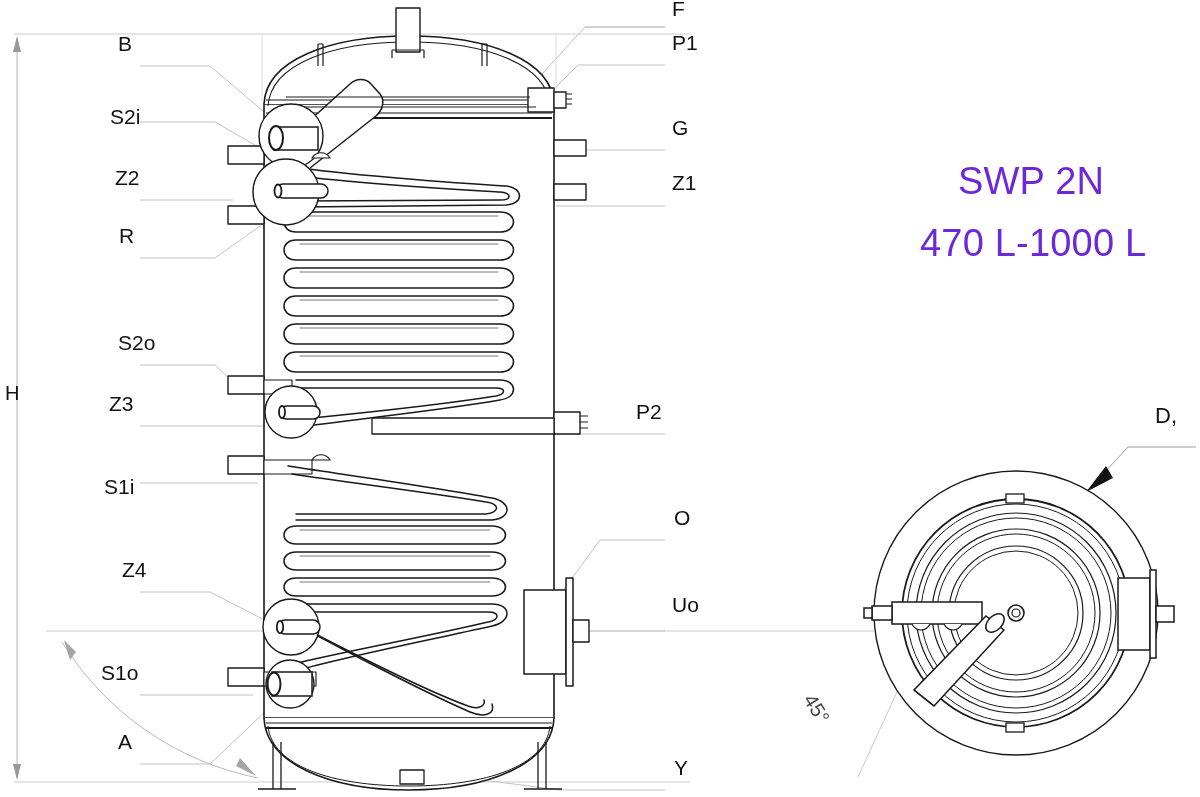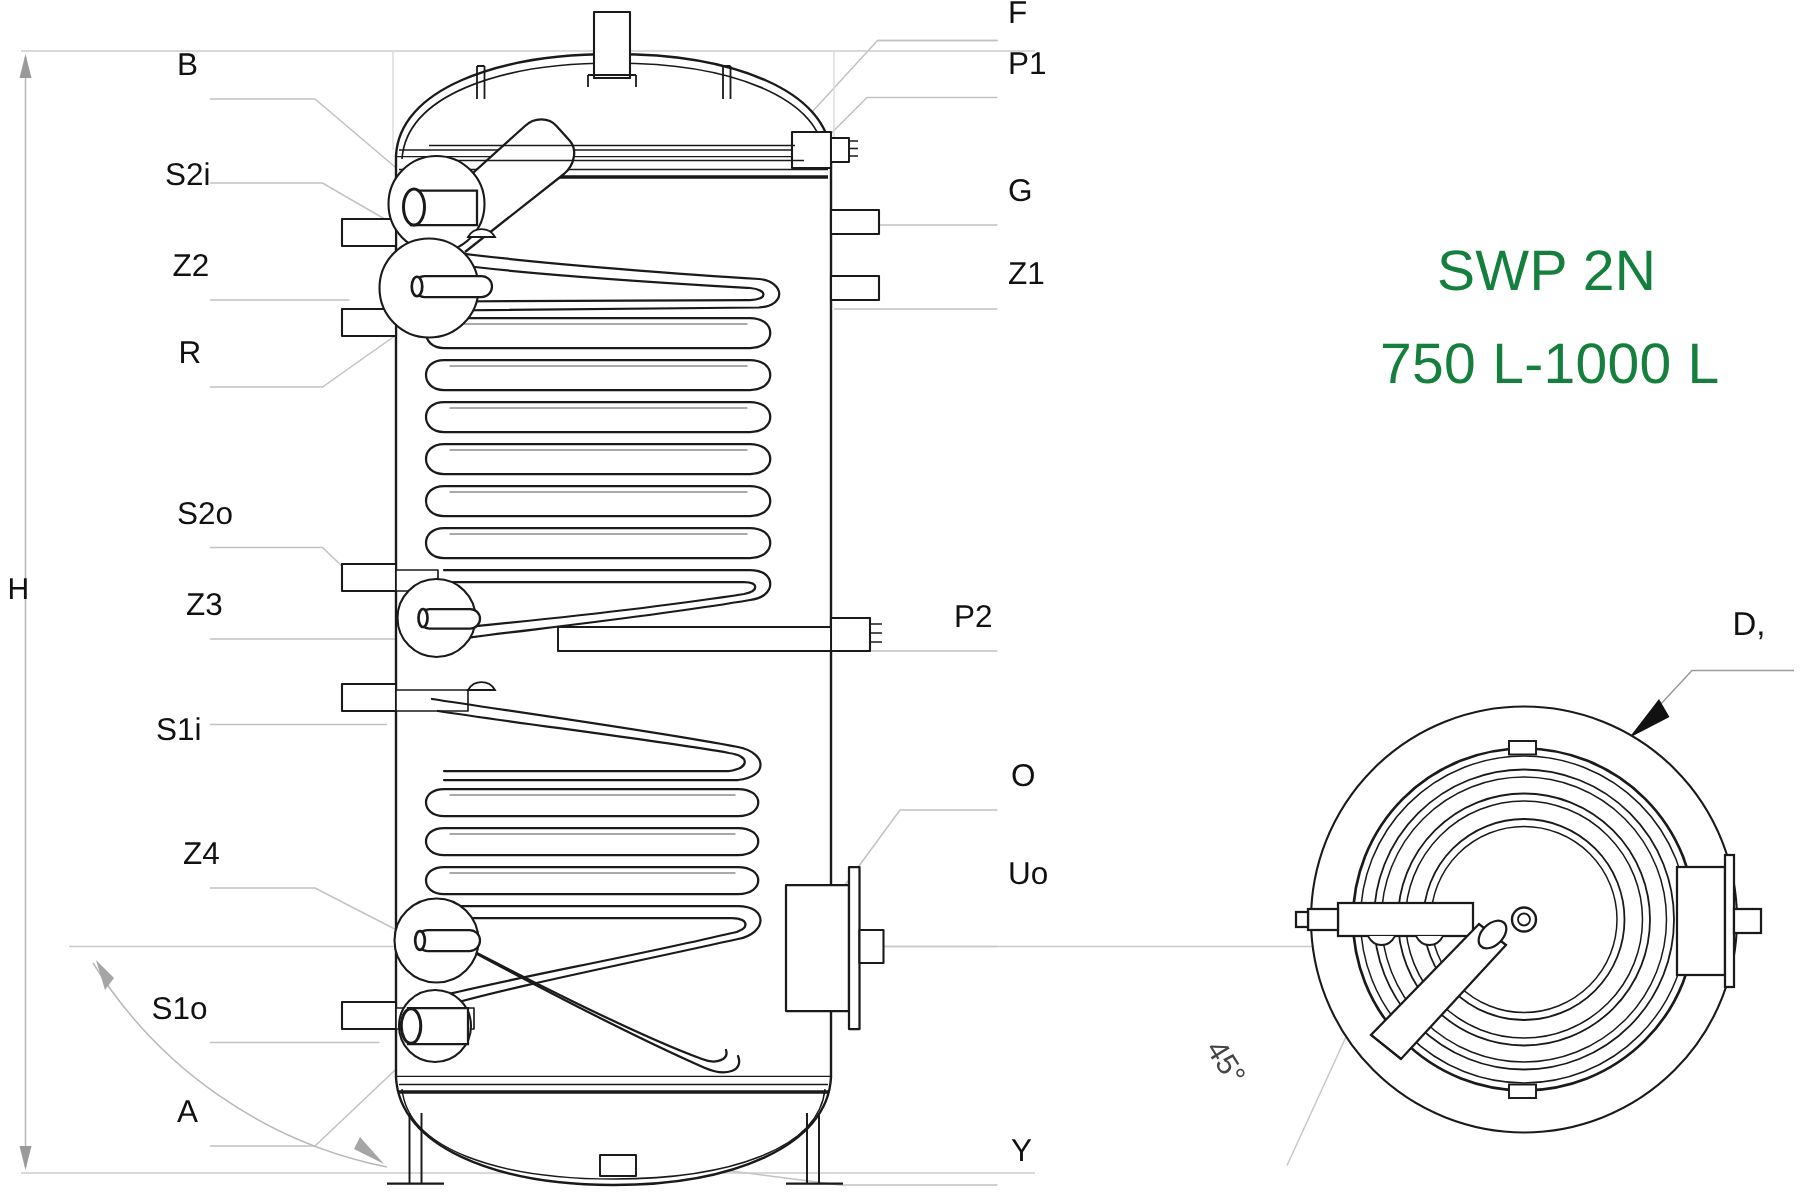--- a/index.html
+++ b/index.html
@@ -2,21 +2,21 @@
 <html><head>
 <meta charset="utf-8">
 <style>
   html,body{margin:0;padding:0;background:#fff;}
   body{width:1200px;height:797px;overflow:hidden;
        font-family:"Liberation Sans",sans-serif;color:#111;}
   #stage{position:relative;width:1200px;height:797px;background:#fff;}
   svg.layer{position:absolute;left:0;top:0;width:1200px;height:797px;overflow:visible;}
   .lbl{position:absolute;font-family:"Liberation Sans",sans-serif;
        font-size:21px;color:#111;white-space:nowrap;line-height:1;}
-  .title{position:absolute;font-size:38px;color:#15803d;white-space:nowrap;
+  .title{position:absolute;font-size:38px;color:#6d28d9;white-space:nowrap;
          font-family:"Liberation Sans",sans-serif;letter-spacing:0.2px;}
   .ang{position:absolute;font-size:20px;color:#333;white-space:nowrap;}
 </style>
 </head>
 <body>
 
 <div id="stage">
 
   <svg class="layer">
     <g stroke="#c2c2c2" stroke-width="1" fill="none">
@@ -252,40 +252,40 @@
       <rect x="1156" y="606" width="18" height="16" fill="#fff"></rect>
     </g>
   </svg>
 
   <div>
     <div class="lbl" style="left:118px;top:33px">B</div>
     <div class="lbl" style="left:110px;top:106px">S2i</div>
     <div class="lbl" style="left:115px;top:167px">Z2</div>
     <div class="lbl" style="left:119px;top:225px">R</div>
     <div class="lbl" style="left:118px;top:332px">S2o</div>
-    <div class="lbl" style="left:124px;top:393px">Z3</div>
+    <div class="lbl" style="left:109px;top:393px">Z3</div>
     <div class="lbl" style="left:104px;top:476px">S1i</div>
     <div class="lbl" style="left:122px;top:559px">Z4</div>
     <div class="lbl" style="left:101px;top:662px">S1o</div>
     <div class="lbl" style="left:118px;top:731px">A</div>
   </div>
 
   <div>
     <div class="lbl" style="left:672px;top:-2px">F</div>
     <div class="lbl" style="left:672px;top:32px">P1</div>
     <div class="lbl" style="left:672px;top:117px">G</div>
     <div class="lbl" style="left:672px;top:172px">Z1</div>
     <div class="lbl" style="left:636px;top:401px">P2</div>
     <div class="lbl" style="left:674px;top:507px">O</div>
-    <div class="lbl" style="left:672px;top:572px">Uo</div>
+    <div class="lbl" style="left:672px;top:594px">Uo</div>
     <div class="lbl" style="left:674px;top:757px">Y</div>
   </div>
 
   <div class="lbl" style="left:5px;top:383px;font-size:20px">H</div>
 
   <div class="lbl" style="left:1155px;top:405px;font-size:22px">D,</div>
 
   <div class="ang" style="left:818px;top:690px;transform:rotate(58deg);transform-origin:left top;color:#444">45°</div>
 
   <div class="title" style="left:958px;top:160px">SWP 2N</div>
-  <div class="title" style="left:920px;top:222px">750 L-1000 L</div>
+  <div class="title" style="left:920px;top:222px">470 L-1000 L</div>
 
 </div>
 
 </body></html>

